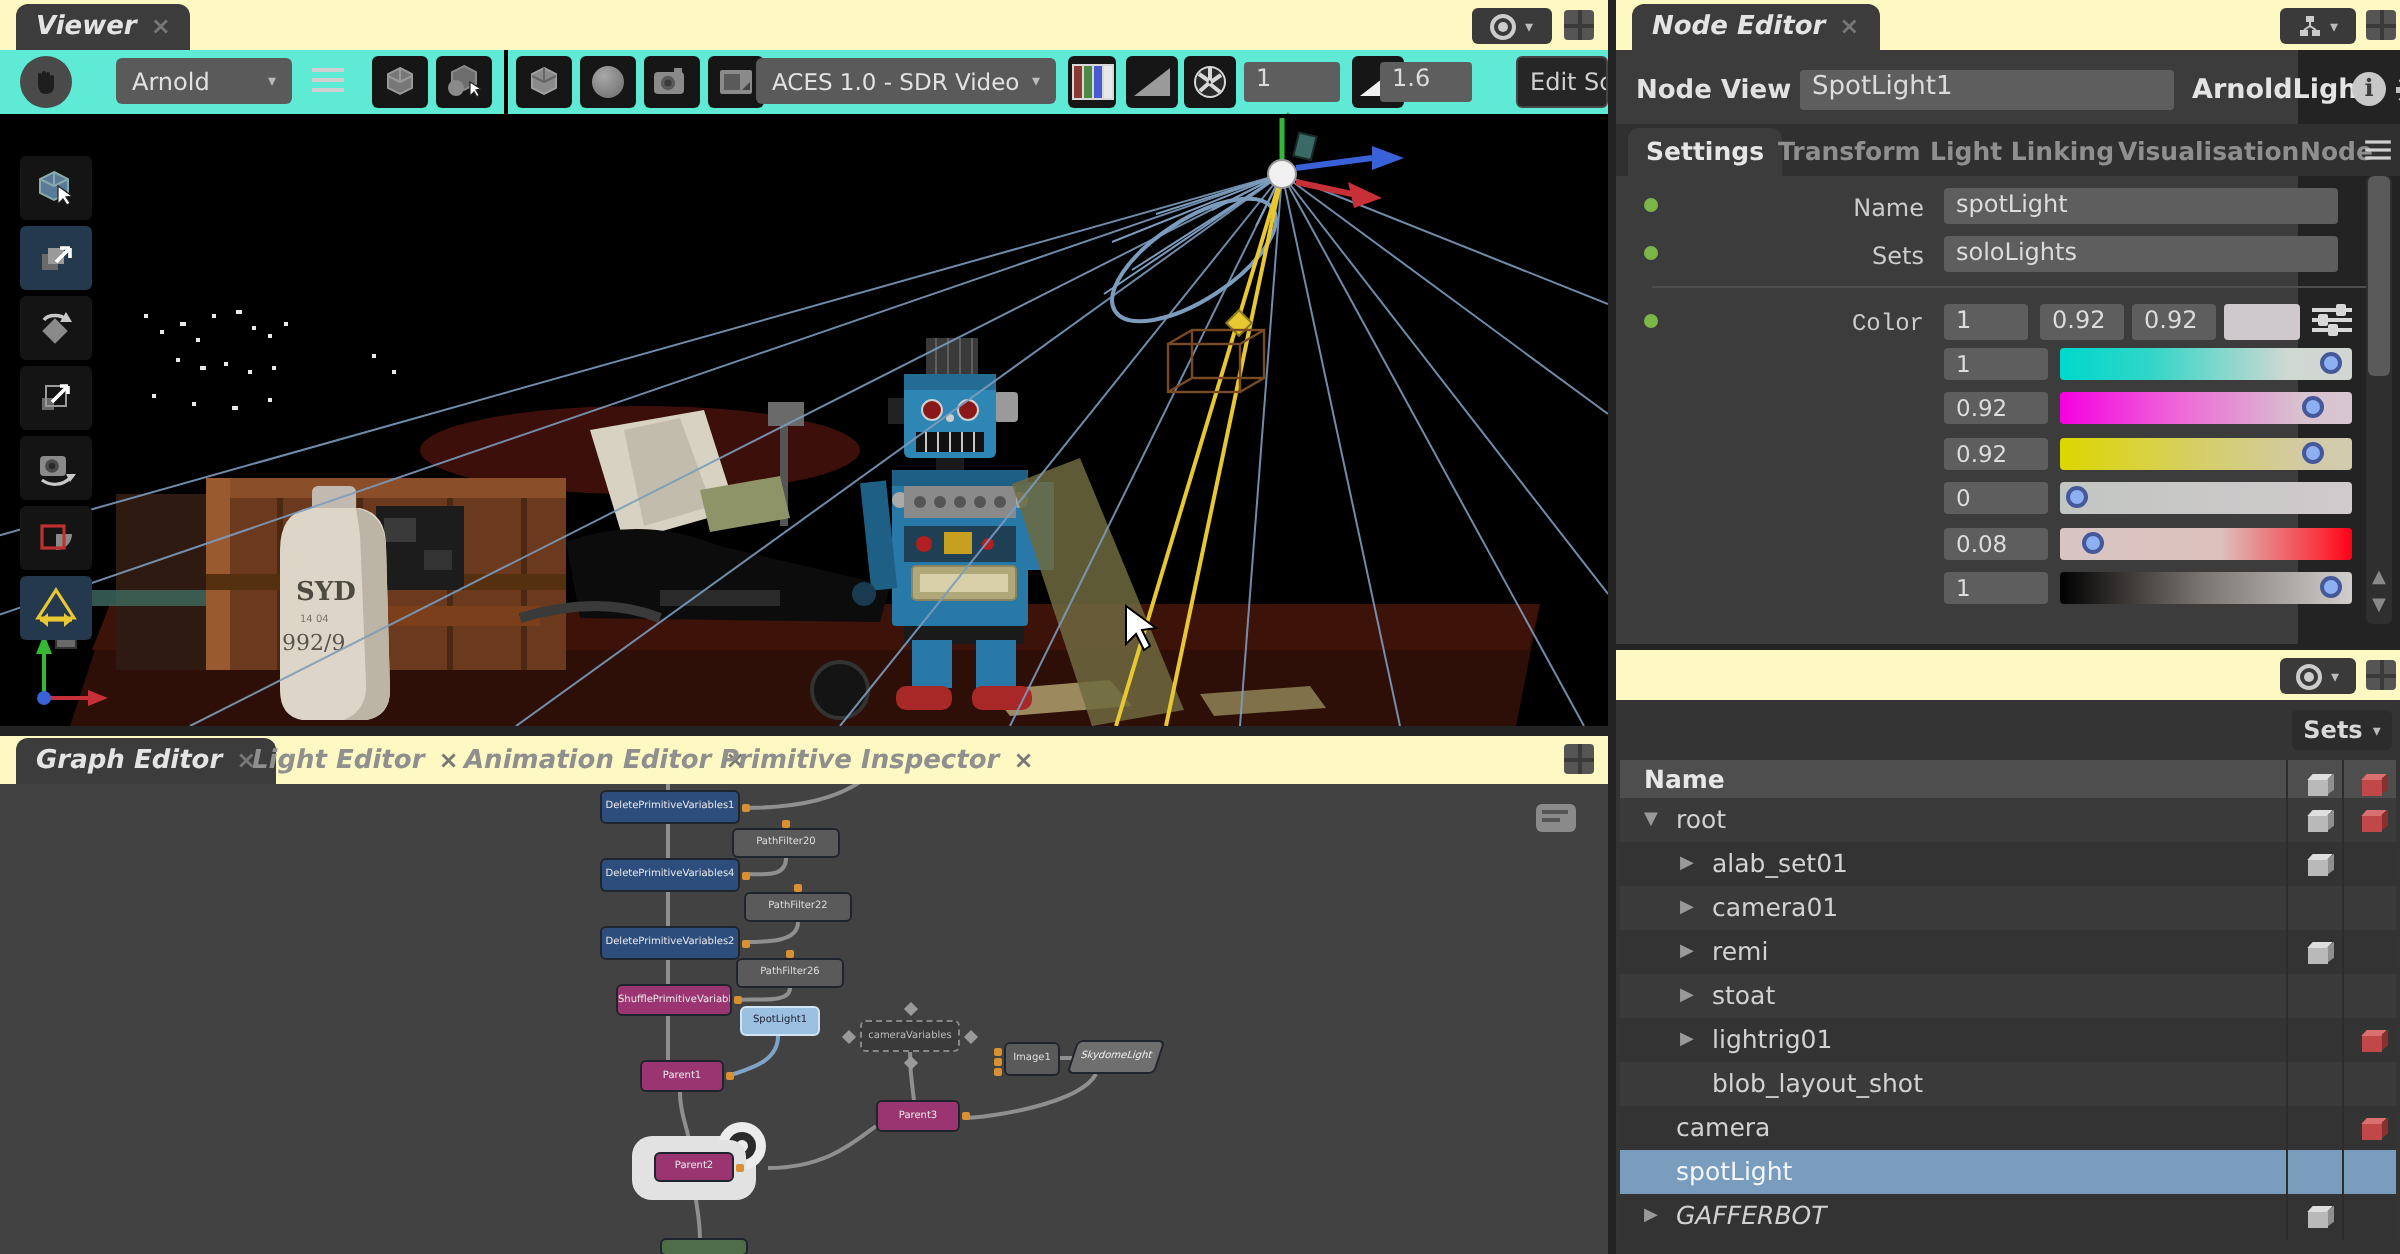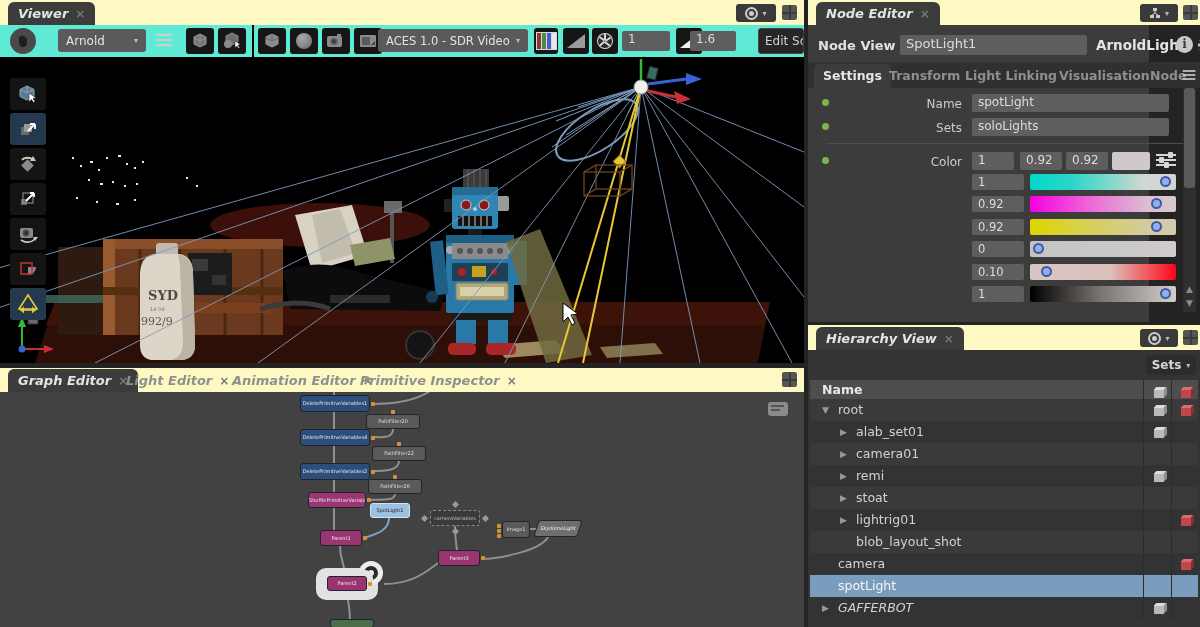--- a/index.html
+++ b/index.html
@@ -563,21 +563,21 @@
     <div class="rowlbl" style="top:97px;">Name</div>
     <div class="field" style="left:164px;top:94px;width:197px;height:18px;"><span>spotLight</span></div>
 
     <span class="dot" style="top:123px;"></span>
     <div class="rowlbl" style="top:121px;">Sets</div>
     <div class="field" style="left:164px;top:118px;width:197px;height:18px;"><span>soloLights</span></div>
 
     <div style="position:absolute;left:18px;top:143px;width:358px;height:1px;background:#4e4e4e;"></div>
 
     <span class="dot" style="top:157px;"></span>
-    <div class="rowlbl" style="top:155px;">Color</div>
+    <div class="rowlbl" style="top:155px;font-family:Liberation Mono, monospace;">Color</div>
     <div class="field" style="left:164px;top:152px;width:42px;height:18px;"><span>1</span></div>
     <div class="field" style="left:212px;top:152px;width:42px;height:18px;"><span>0.92</span></div>
     <div class="field" style="left:258px;top:152px;width:42px;height:18px;"><span>0.92</span></div>
     <div style="position:absolute;left:304px;top:152px;width:38px;height:18px;background:#cfc9cd;border-radius:2px;"></div>
     <div class="eq" style="position:absolute;left:348px;top:154px;">
       <i style="top:0;"></i>
         <i style="top:5px;"></i>
         <i style="top:10px;"></i>
     </div>
     <style>.eq i:nth-child(1)::after{left:12px;} .eq i:nth-child(2)::after{left:3px;} .eq i:nth-child(3)::after{left:8px;}</style>
@@ -601,21 +601,21 @@
       <span class="slider-handle" style="left: 121px;"></span>
     </div>
   </div>
         <div>
     <div class="field" style="left: 164px; top: 241.2px; width: 52px; height: 16px; font-size: 11.5px;"><span>0</span></div>
     <div class="slider-track" style="left: 222px; top: 241.2px; width: 146px; background: linear-gradient(to right, rgb(194, 198, 194) 0%, rgb(208, 202, 204) 100%);">
       <span class="slider-handle" style="left: 3px;"></span>
     </div>
   </div>
         <div>
-    <div class="field" style="left: 164px; top: 263.6px; width: 52px; height: 16px; font-size: 11.5px;"><span>0.10</span></div>
+    <div class="field" style="left: 164px; top: 263.6px; width: 52px; height: 16px; font-size: 11.5px;"><span>0.08</span></div>
     <div class="slider-track" style="left: 222px; top: 263.6px; width: 146px; background: linear-gradient(to right, rgb(216, 198, 196) 0%, rgb(220, 192, 188) 55%, rgb(248, 50, 60) 90%, rgb(255, 0, 21) 100%);">
       <span class="slider-handle" style="left: 11px;"></span>
     </div>
   </div>
         <div>
     <div class="field" style="left: 164px; top: 286px; width: 52px; height: 16px; font-size: 11.5px;"><span>1</span></div>
     <div class="slider-track" style="left: 222px; top: 286px; width: 146px; background: linear-gradient(to right, rgb(0, 0, 0) 0%, rgb(122, 116, 112) 48%, rgb(210, 206, 203) 100%);">
       <span class="slider-handle" style="left: 130px;"></span>
     </div>
   </div>
@@ -623,23 +623,20 @@
 
     <div class="scroll" style="left:375px;top:88px;width:13px;height:224px;">
       <div class="thumb" style="left:1px;top:0;width:11px;height:100px;"></div>
       <div class="arr" style="top:196px;">▲</div>
       <div class="arr" style="top:210px;">▼</div>
     </div>
   </div>
 
   <div id="hier">
     <div class="tabstrip" style="left:0;top:0;width:392px;height:25px;">
-      <div class="ptab active" style="left:8px;">
-        <span>Hierarchy View</span><span class="x">×</span>
-      </div>
       <div class="cornerbtn" style="left:332px;top:4px;width:38px;">
         <span class="target"></span>
           <span class="caret">▾</span>
       </div>
       <div class="gridicon" style="left:375px;top:5px;"></div>
     </div>
 
     <div style="position:absolute;left:338px;top:30px;width:50px;height:20px;background:#2c2c2c;border-radius:3px;color:#d8d8d8;font-size:12px;font-weight:bold;display:flex;align-items:center;justify-content:center;gap:5px;">
       <span>Sets</span>
         <span class="caret">▾</span>

